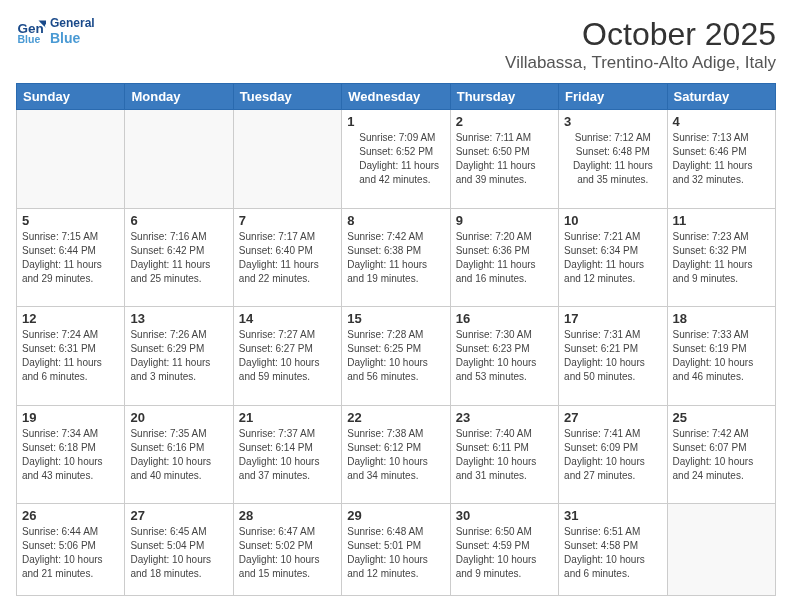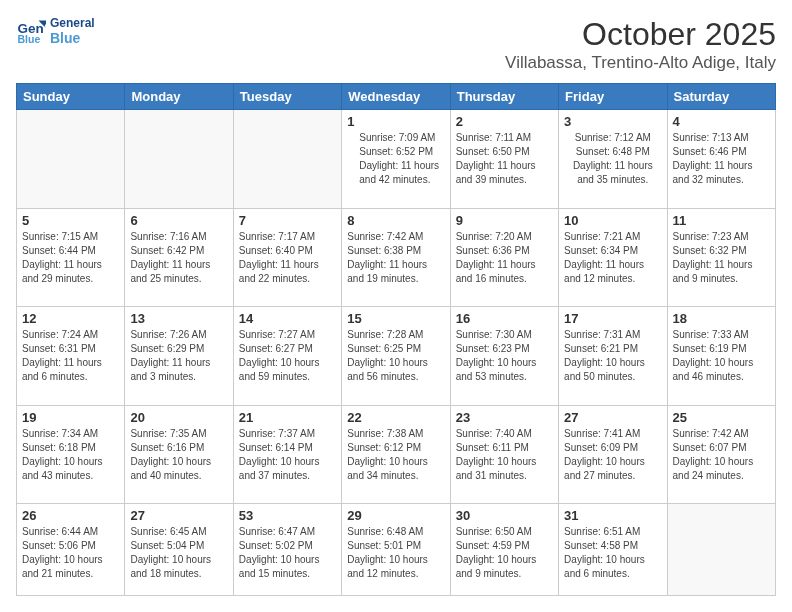--- a/index.html
+++ b/index.html
@@ -319,21 +319,21 @@
 and 21 minutes.</div>
           </td>
           <td>
             <div class="day-number">27</div>
             <div class="day-info" style="white-space: pre-line;">Sunrise: 6:45 AM
 Sunset: 5:04 PM
 Daylight: 10 hours
 and 18 minutes.</div>
           </td>
           <td>
-            <div class="day-number">53</div>
+            <div class="day-number">28</div>
             <div class="day-info" style="white-space: pre-line;">Sunrise: 6:47 AM
 Sunset: 5:02 PM
 Daylight: 10 hours
 and 15 minutes.</div>
           </td>
           <td>
             <div class="day-number">29</div>
             <div class="day-info" style="white-space: pre-line;">Sunrise: 6:48 AM
 Sunset: 5:01 PM
 Daylight: 10 hours

